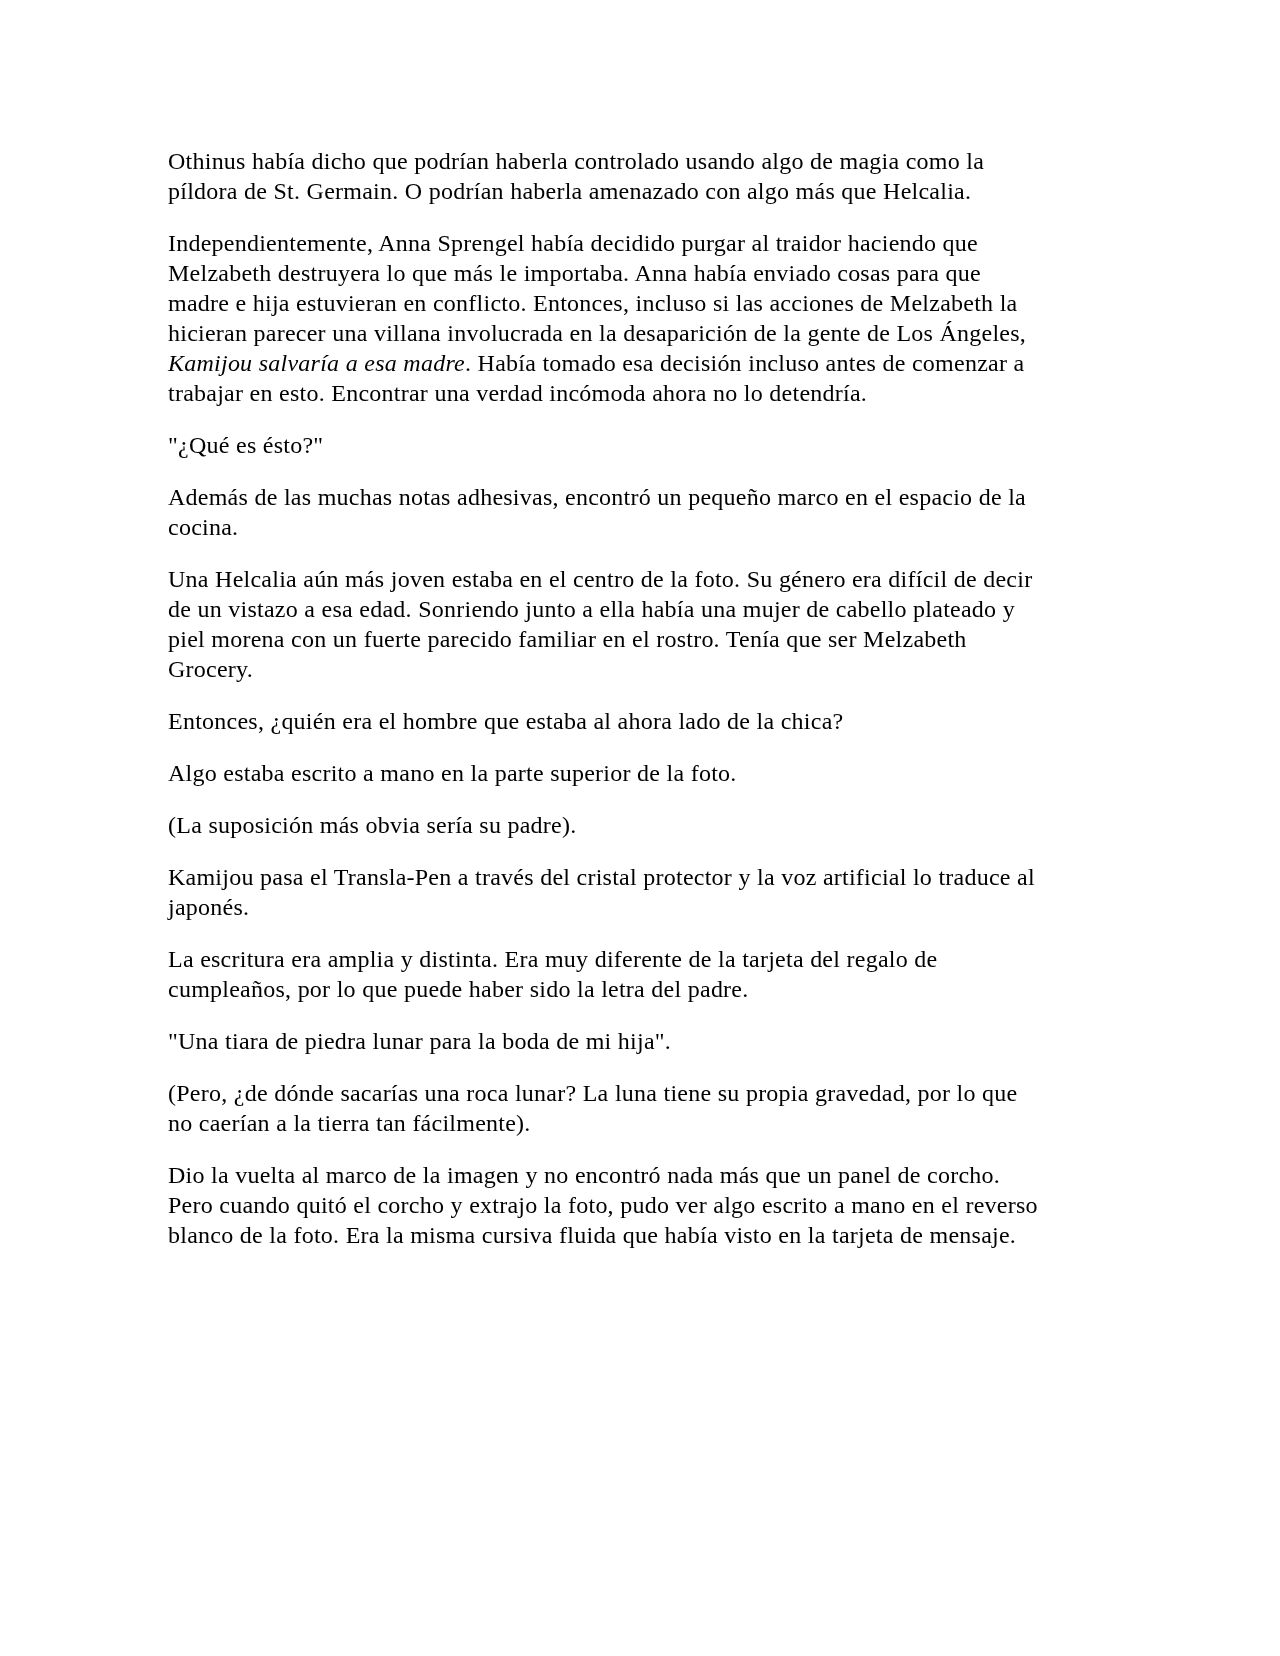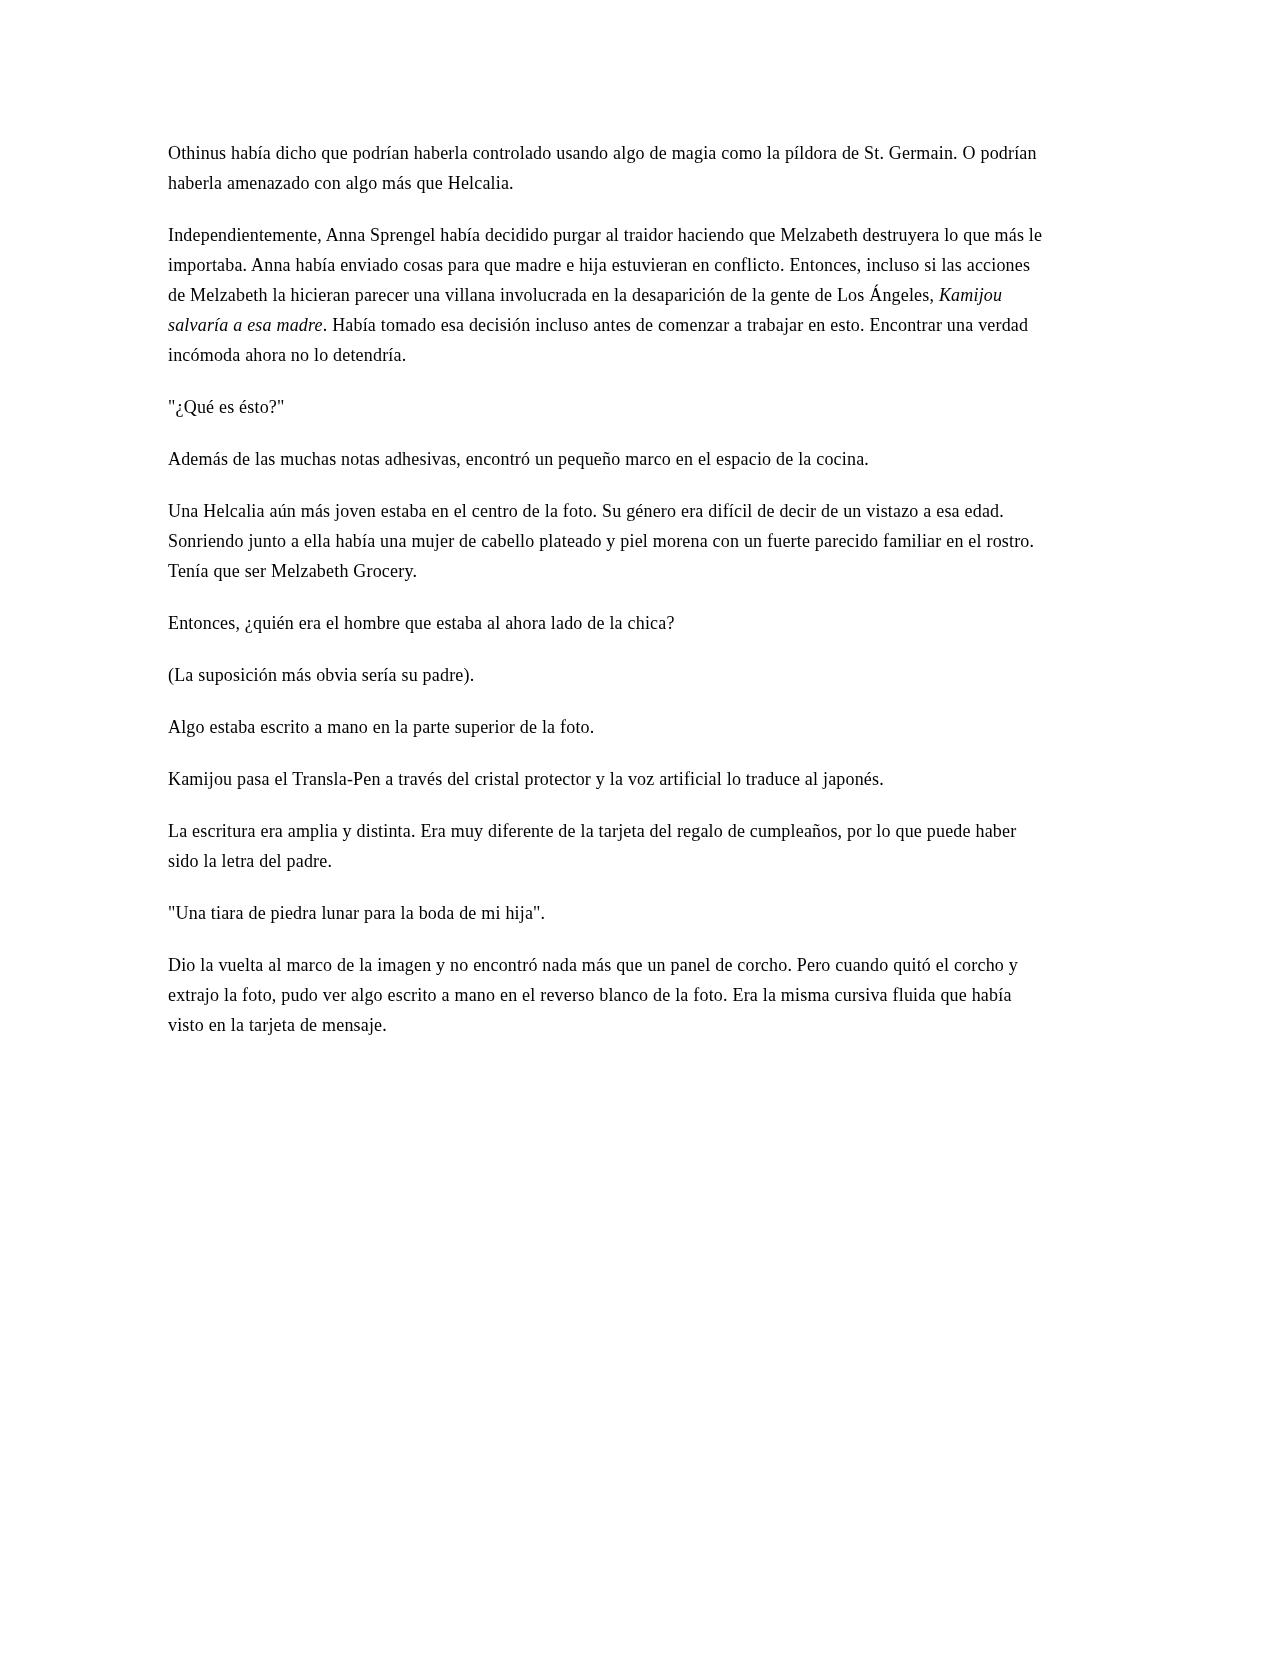--- a/index.html
+++ b/index.html
@@ -29,22 +29,22 @@
   }
 
   .doc-body {
     position: absolute;
     left: 168px;
     top: 138px;
     width: 876px;
   }
 
   .para {
-    margin: 0 0 22px 0;
-    font-size: 18px;
+    margin: 8px 0 22px 0;
+    font-size: 24px;
     line-height: 30px;
     text-align: left;
     letter-spacing: 0.01em;
     word-spacing: 0.005em;
     color: #000000;
   }
 
   .para:last-child {
     margin-bottom: 0;
   }
@@ -67,28 +67,29 @@
 
     <p class="para">"¿Qué es ésto?"</p>
 
 
     <p class="para">Además de las muchas notas adhesivas, encontró un pequeño marco en el espacio de la cocina.</p>
 
     <p class="para">Una Helcalia aún más joven estaba en el centro de la foto. Su género era difícil de decir de un vistazo a esa edad. Sonriendo junto a ella había una mujer de cabello plateado y piel morena con un fuerte parecido familiar en el rostro. Tenía que ser Melzabeth Grocery.</p>
 
     <p class="para">Entonces, ¿quién era el hombre que estaba al ahora lado de la chica?</p>
 
+    <p class="para">Algo estaba escrito a mano en la parte superior de la foto.</p>
+
     <p class="para">(La suposición más obvia sería su padre).</p>
-
-    <p class="para">Algo estaba escrito a mano en la parte superior de la foto.</p>
 
     <p class="para">Kamijou pasa el Transla-Pen a través del cristal protector y la voz artificial lo traduce al japonés.</p>
 
     <p class="para">La escritura era amplia y distinta. Era muy diferente de la tarjeta del regalo de cumpleaños, por lo que puede haber sido la letra del padre.</p>
 
     <p class="para">"Una tiara de piedra lunar para la boda de mi hija".</p>
 
 
+    <p class="para">(Pero, ¿de dónde sacarías una roca lunar? La luna tiene su propia gravedad, por lo que no caerían a la tierra tan fácilmente).</p>
 
     <p class="para">Dio la vuelta al marco de la imagen y no encontró nada más que un panel de corcho. Pero cuando quitó el corcho y extrajo la foto, pudo ver algo escrito a mano en el reverso blanco de la foto. Era la misma cursiva fluida que había visto en la tarjeta de mensaje.</p>
 
   </div>
 </div>
 
 </body></html>

